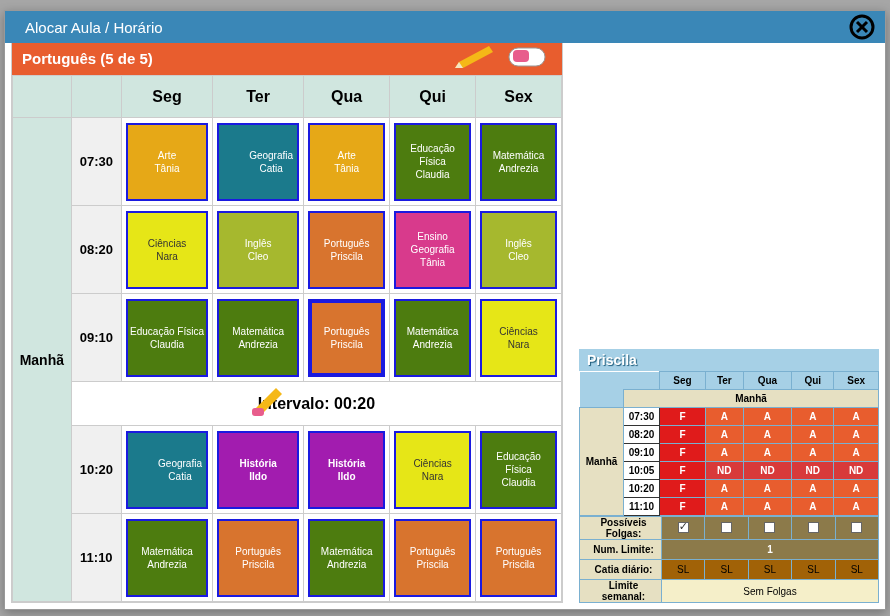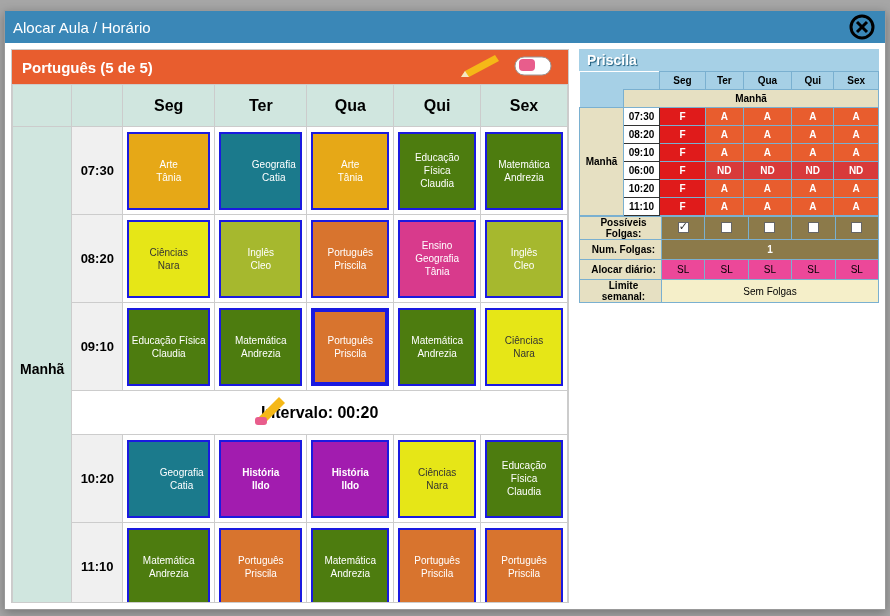--- a/index.html
+++ b/index.html
@@ -17,40 +17,41 @@
     left: 4px;
     width: 882px;
     height: 600px;
     background: #fff;
     border: 1px solid #999;
     box-shadow: 0 3px 10px rgba(0,0,0,0.3);
   }
   .title-bar {
     background: #3a87b7;
     color: #fff;
-    padding: 6px 8px;
+    padding: 6px 20px;
     font-size: 15px;
     position: relative;
     height: 32px;
     display: flex;
     align-items: center;
   }
   .close-btn {
     position: absolute;
     right: 10px;
     top: 50%;
     transform: translateY(-50%);
     cursor: pointer;
   }
   .close-btn svg { display:block; }
   .content {
     display: flex;
     height: calc(100% - 32px);
-    gap: 10px;
+    gap: 16px;
     padding: 6px;
+    align-items: flex-end;
   }
   .left-panel {
     flex: 1;
     border: 1px solid #ccc;
     display: flex;
     flex-direction: column;
     overflow: hidden;
   }
   .subject-bar {
     background: #e85d2e;
@@ -175,21 +176,21 @@
   table.info td, table.info th {
     border:1px solid #7ab0d0;
     height:20px;
     text-align:center;
   }
   .info-label { background:#e6e0c2; font-weight:bold; text-align:left; padding-left:6px; width:82px;}
   .folga-row td { background:#8c7a4a; }
   .folga-row .info-label { background:#e6e0c2; }
   .chk { width:11px; height:11px; display:inline-block; background:#fff; border:1px solid #666; position:relative;}
   .chk.on::after{ content:"✓"; position:absolute; top:-3px; left:0; font-size:11px; color:#333;}
-  .sl-cell { background:#ec4899; }
+  .sl-cell { background:#a16207; }
   .limit-span { background:#f5efc9; }
 
   
   .schedule-wrap::-webkit-scrollbar { width:14px; }
   .schedule-wrap::-webkit-scrollbar-track { background:#e6e6e6; }
   .schedule-wrap::-webkit-scrollbar-thumb { background:#a0a0a0; }
 </style>
 </head>
 <body>
 
@@ -459,21 +460,21 @@
             </tr>
             <tr>
               <td class="mini-time">09:10</td>
               <td class="status st-F">F</td>
               <td class="status st-A">A</td>
               <td class="status st-A">A</td>
               <td class="status st-A">A</td>
               <td class="status st-A">A</td>
             </tr>
             <tr>
-              <td class="mini-time">06:00</td>
+              <td class="mini-time">10:05</td>
               <td class="status st-F">F</td>
               <td class="status st-ND">ND</td>
               <td class="status st-ND">ND</td>
               <td class="status st-ND">ND</td>
               <td class="status st-ND">ND</td>
             </tr>
             <tr>
               <td class="mini-time">10:20</td>
               <td class="status st-F">F</td>
               <td class="status st-A">A</td>
@@ -495,25 +496,25 @@
         <tbody>
             <tr class="folga-row">
           <td class="info-label">Possíveis Folgas:</td>
           <td><span class="chk on"></span></td>
           <td><span class="chk"></span></td>
           <td><span class="chk"></span></td>
           <td><span class="chk"></span></td>
           <td><span class="chk"></span></td>
         </tr>
         <tr class="folga-row">
-          <td class="info-label">Num. Folgas:</td>
+          <td class="info-label">Num. Limite:</td>
           <td colspan="5" style="color:#fff;font-weight:bold">1</td>
         </tr>
         <tr>
-          <td class="info-label">Alocar diário:</td>
+          <td class="info-label">Catia diário:</td>
           <td class="sl-cell">SL</td>
           <td class="sl-cell">SL</td>
           <td class="sl-cell">SL</td>
           <td class="sl-cell">SL</td>
           <td class="sl-cell">SL</td>
         </tr>
         <tr>
           <td class="info-label">Limite semanal:</td>
           <td colspan="5" class="limit-span">Sem Folgas</td>
         </tr>

